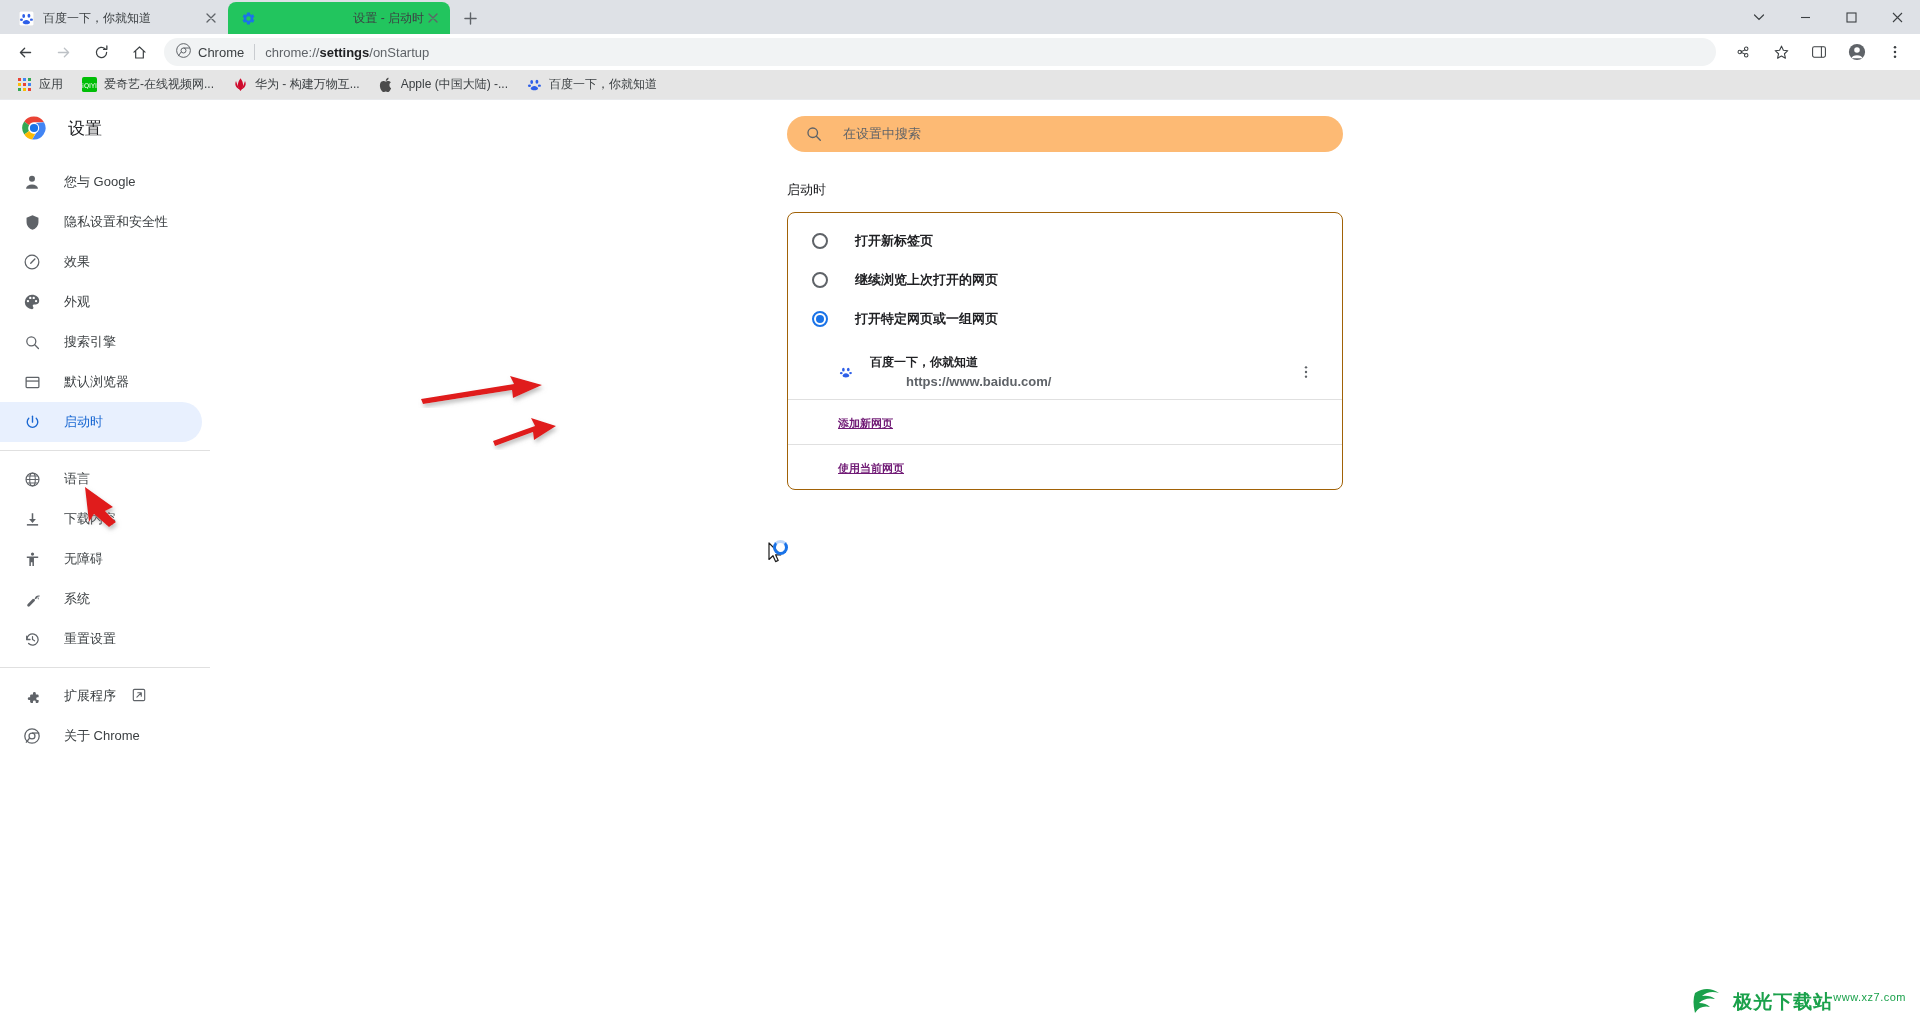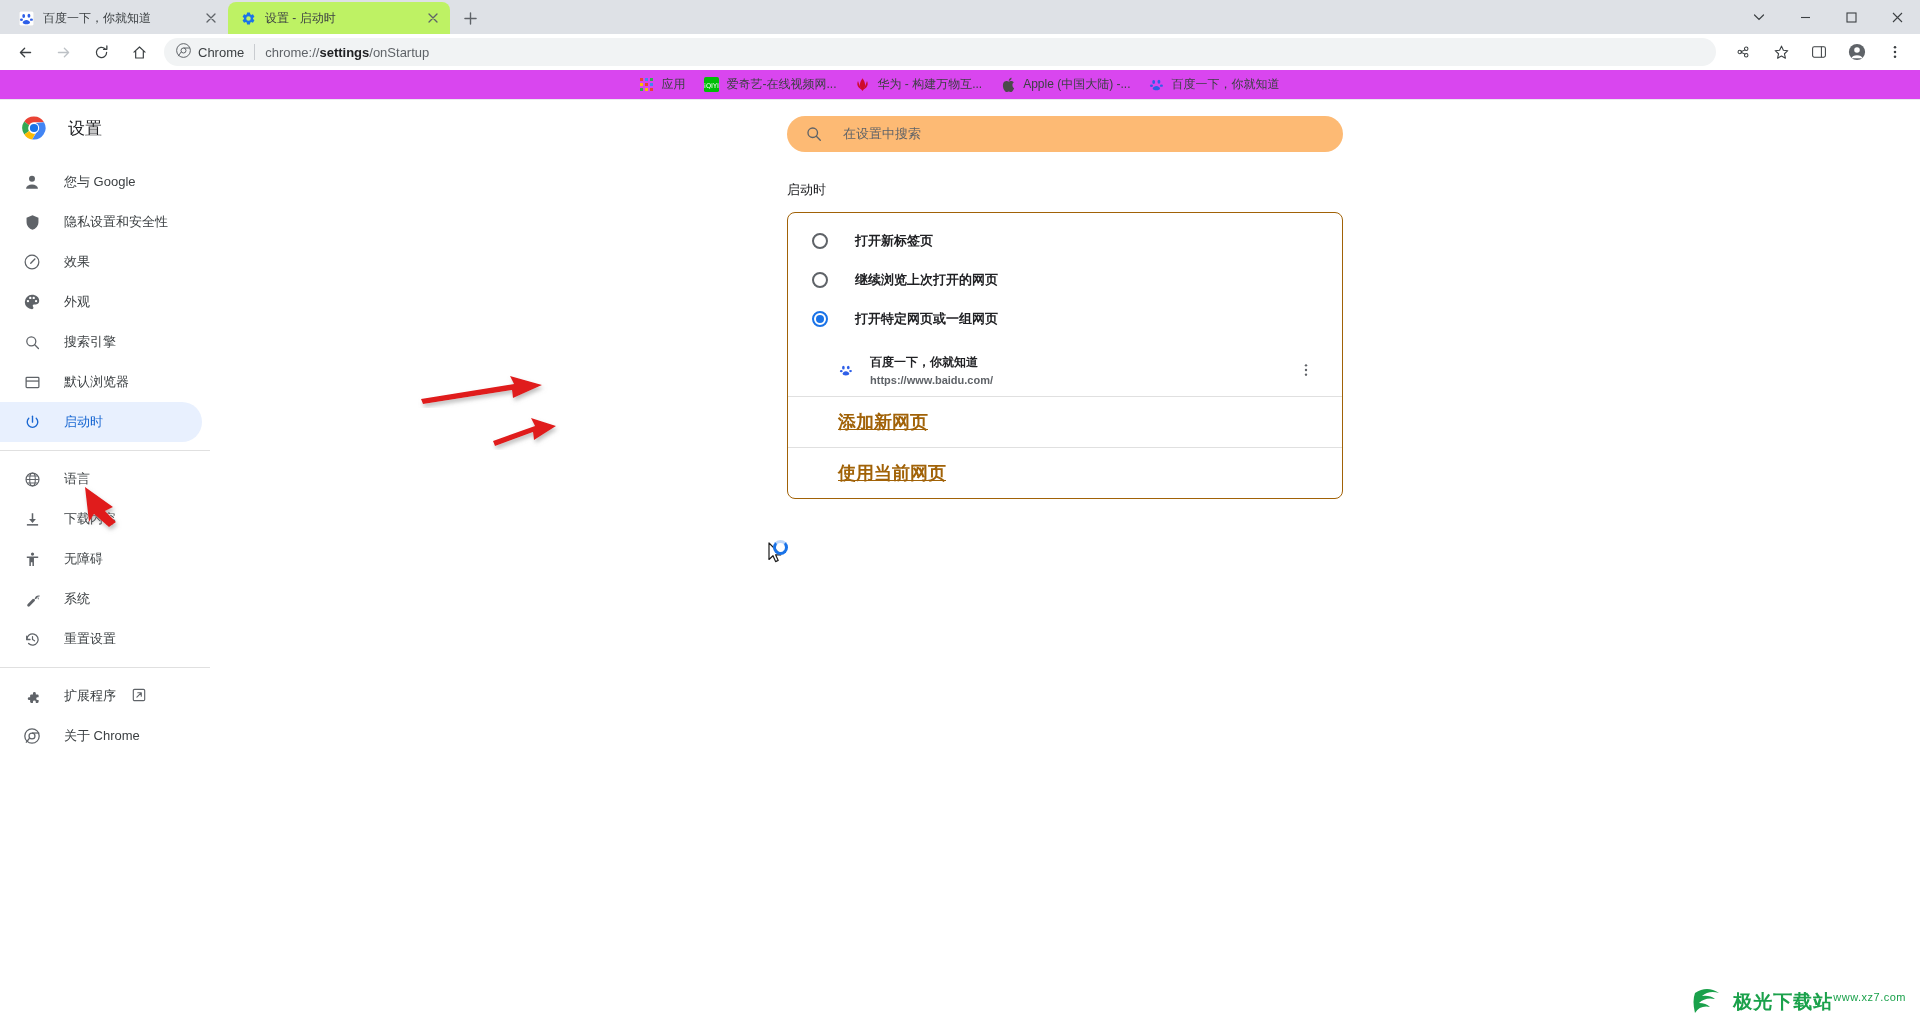--- a/index.html
+++ b/index.html
@@ -19,21 +19,21 @@
     position: relative;
   }
   .tab {
     height: 32px; width: 222px;
     display: flex; align-items: center;
     padding: 0 8px 0 12px;
     font-size: 12px; color: #3c4043;
     position: relative; border-radius: 8px 8px 0 0;
   }
   .tab.inactive { background: transparent; }
-  .tab.active { background: #bef264; }
+  .tab.active { background: #22c55e; text-align: right; }
   .tab .favicon {
     width: 16px; height: 16px; flex: 0 0 16px;
     margin-right: 9px; display: flex; align-items: center; justify-content: center;
   }
   .tab .title {
     flex: 1 1 auto; white-space: nowrap; overflow: hidden;
     text-overflow: ellipsis; font-size: 12px; color: #3c4043;
   }
   .tab .tabclose {
     width: 18px; height: 18px; flex: 0 0 18px;
@@ -77,24 +77,23 @@
   .omnibox .ob-chip-label { font-size: 13px; color: #3c4043; }
   .omnibox .ob-divider {
     width: 1px; height: 16px; background: #c9ccd0; margin: 0 10px;
   }
   .omnibox .ob-url { font-size: 13px; color: #5f6368; }
   .omnibox .ob-url b { color: #202124; font-weight: 700; }
   .ob-right { margin-left: auto; display: flex; align-items: center; }
 
   
   .bookmarks {
-    height: 30px; background: #d946ef;
+    height: 30px; background: #e5e5e5;
     display: flex; align-items: center; padding: 0 8px;
     border-bottom: 1px solid #e8eaed;
-    justify-content: center;
   }
   .bm {
     display: flex; align-items: center; height: 24px;
     padding: 0 8px; border-radius: 4px; margin-right: 2px;
     font-size: 12px; color: #3c4043; white-space: nowrap;
   }
   .bm .bm-ico {
     width: 16px; height: 16px; margin-right: 7px; flex: 0 0 16px;
     display: flex; align-items: center; justify-content: center;
   }
@@ -167,32 +166,32 @@
   .site-row {
     display: flex; align-items: center; padding: 8px 24px 10px 50px;
     border-bottom: 1px solid #e0e0e0; margin-top: 8px;
   }
   .site-fav {
     width: 16px; height: 16px; flex: 0 0 16px; margin-right: 16px;
     display: flex; align-items: center; justify-content: center;
   }
   .site-text { flex: 1 1 auto; display: flex; flex-direction: column; gap: 3px; }
   .site-title { font-size: 12px; color: #202124; }
-  .site-url { font-size: 11px; color: #5f6368; }
+  .site-url { font-size: 13px; color: #5f6368; margin-left: 36px; }
   .site-more {
     width: 24px; height: 24px; flex: 0 0 24px;
     display: flex; align-items: center; justify-content: center; color: #5f6368;
   }
 
   .link-row {
     padding: 13px 24px 13px 50px; border-bottom: 1px solid #e0e0e0;
   }
   .link-row:last-child { border-bottom: none; }
   .blink {
-    font-size: 18px; color: #a16207; text-decoration: underline;
+    font-size: 11px; color: #701a75; text-decoration: underline;
   }
 
   
   .arrow { position: absolute; pointer-events: none; }
 
   
   .cursor { position: absolute; left: 558px; top: 442px; }
   .spinner {
     position: absolute; left: 563px; top: 440px;
     width: 15px; height: 15px; border-radius: 50%;

